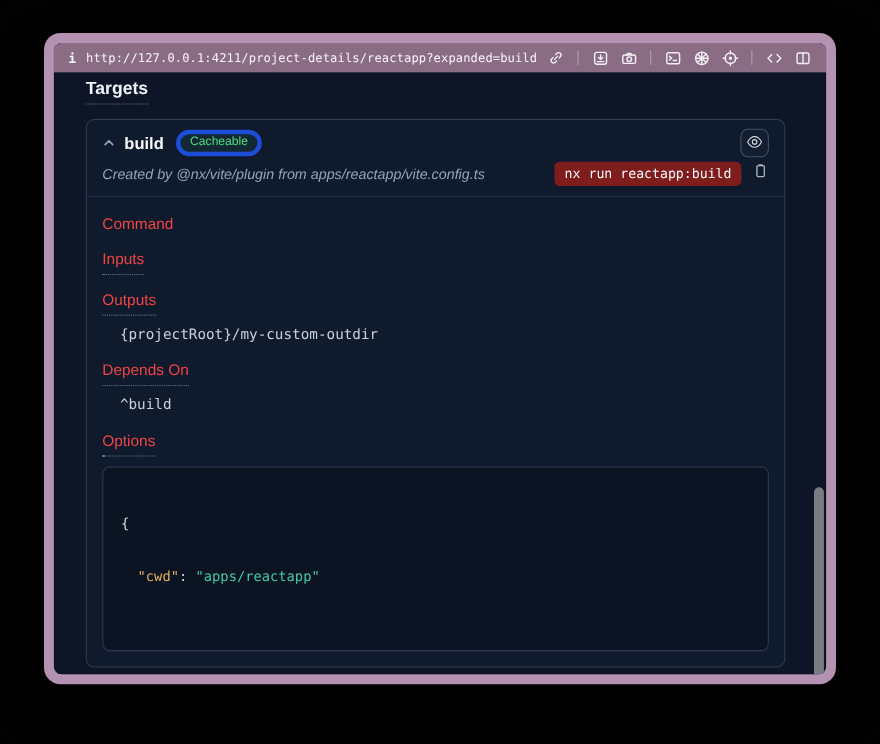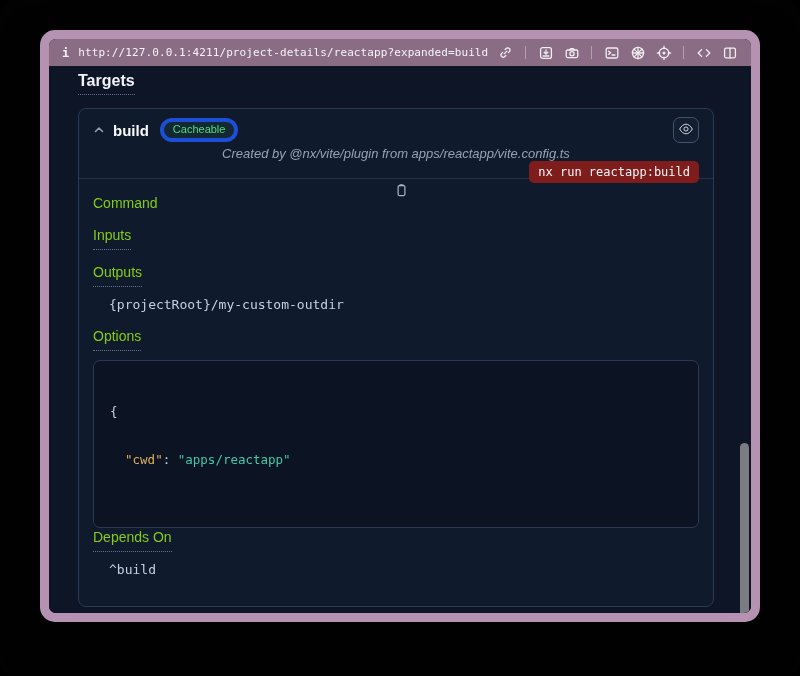--- a/index.html
+++ b/index.html
@@ -40,30 +40,30 @@
   .card { margin-top:13px; border:1px solid #2b3a52; border-radius:8px; background:#101a2d; }
   .card-head { padding:8px 14px 8px 14px; border-bottom:1px solid #22304a; }
   .row1 { display:flex; align-items:center; gap:8px; height:26px; }
   .chev svg { stroke:#8fa0b3; fill:none; stroke-width:1.6; stroke-linecap:round; stroke-linejoin:round; display:block; }
   .tname { font-size:15px; font-weight:700; color:#f8fafc; }
   .badge { margin-left:3px; font-size:11px; color:#4ade80; border:4px solid #1d4ed8;
     background:rgba(74,222,128,.08); border-radius:999px; padding:2px 9px 3px; line-height:1; }
   .eyebtn { margin-left:auto; width:26px; height:26px; border:1px solid #42526b; border-radius:7px;
     background:rgba(255,255,255,.02); display:flex; align-items:center; justify-content:center; cursor:pointer; }
   .eyebtn svg { stroke:#d3dae3; fill:none; stroke-width:1.5; }
-  .row2 { display:flex; align-items:center; margin-top:3px; height:24px;flex-direction:column; }
+  .row2 { display:flex; align-items:center; margin-top:3px; height:24px; }
   .createdby { font-size:13px; font-style:italic; color:#94a3b8; }
   .chip { margin-left:auto; font-family:"DejaVu Sans Mono", monospace; font-size:12px; color:#f4f7fa;
     background:#7f1d1d; border-radius:5px; padding:4px 9px; white-space:nowrap; }
   .copybtn { margin-left:10px; display:flex; cursor:pointer; }
   .copybtn svg { stroke:#a8b3c2; fill:none; stroke-width:1.3; stroke-linecap:round; stroke-linejoin:round; }
 
   .card-body { padding:15px 14px 14px; }
   .sec { margin-bottom:13px; }
-  .seclabel { display:inline-block; font-size:14px; color:#84cc16; line-height:19px; }
+  .seclabel { display:inline-block; font-size:14px; color:#ef4444; line-height:19px; }
   .secbody { margin:9px 0 0 16px; }
   .mono { font-family:"DejaVu Sans Mono", monospace; font-size:13px; line-height:18px; color:#c6d1e0; }
   .mono b { color:#dde5ef; }
   .cmdrow { display:flex; align-items:center; gap:7px; font-size:14px; color:#cbd5e1; }
   .extlink svg { stroke:#93a3b6; fill:none; stroke-width:1.3; stroke-linecap:round; stroke-linejoin:round; display:block; }
 
   .codeblock { margin-top:9px; border:1px solid #2b3a52; border-radius:7px; background:#0c1423;
     padding:11px 16px; font-family:"DejaVu Sans Mono", monospace; font-size:12.5px;
     line-height:16px; color:#cbd5e1; white-space:pre; }
   .codeblock .indent { margin-left:2ch; }
@@ -196,36 +196,36 @@
                 <span class="seclabel dotted">Inputs</span>
               </div>
 
               <div class="sec">
                 <span class="seclabel dotted">Outputs</span>
                 <div class="secbody mono">
                   <div>{projectRoot}/my-custom-outdir</div>
                 </div>
               </div>
 
+              <div class="sec">
+                <span class="seclabel dotted">Depends On</span>
+                <div class="secbody mono">
+                  <div>^build</div>
+                </div>
+              </div>
+
               <div class="sec" style="margin-bottom:0;">
                 <span class="seclabel dotted">Options</span>
                 <div class="codeblock">
                   <div>{</div>
                   <div class="indent"><span class="k">"cwd"</span><span>: </span><span class="v">"apps/reactapp"</span></div>
                   
                 </div>
               </div>
 
-              <div class="sec">
-                <span class="seclabel dotted">Depends On</span>
-                <div class="secbody mono">
-                  <div>^build</div>
-                </div>
-              </div>
-
             </div>
           </section>
 
           
           
 
         </div>
 
         <div class="scroll">
           <div class="thumb"></div>

